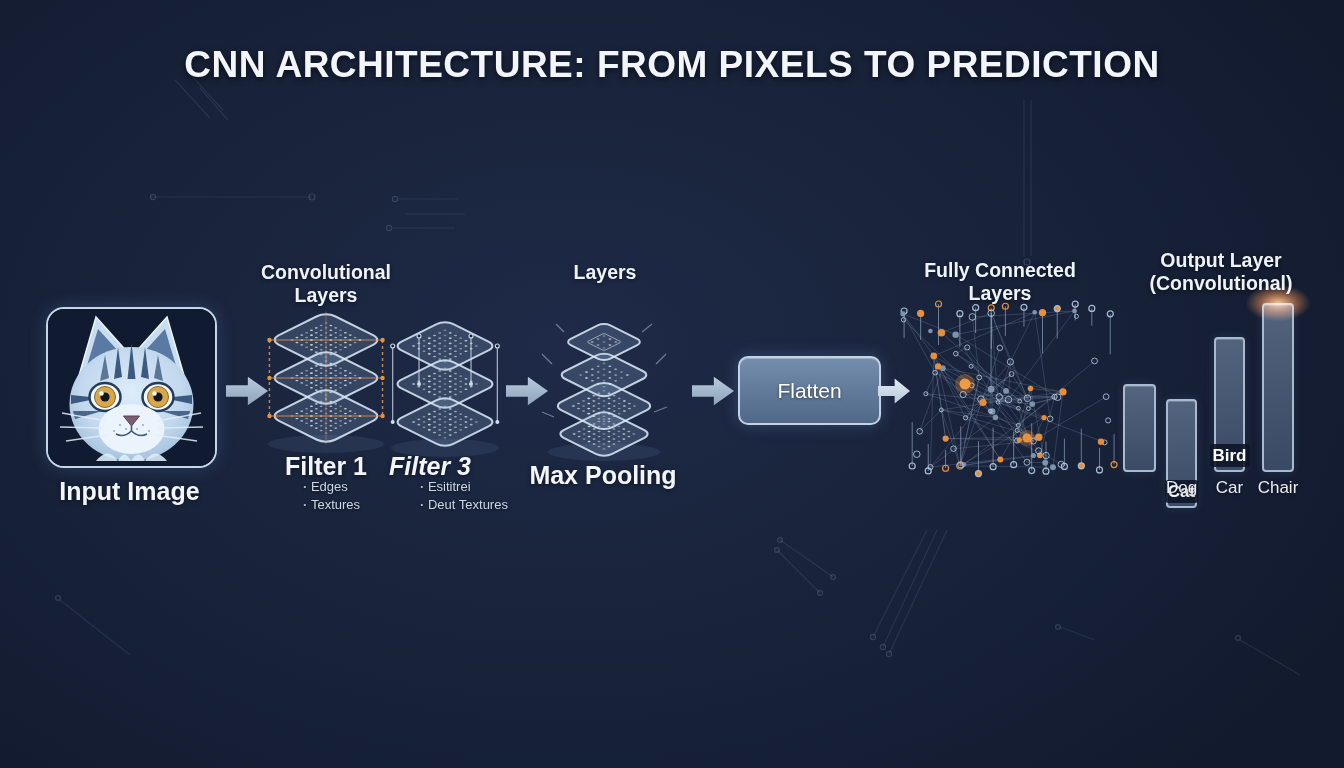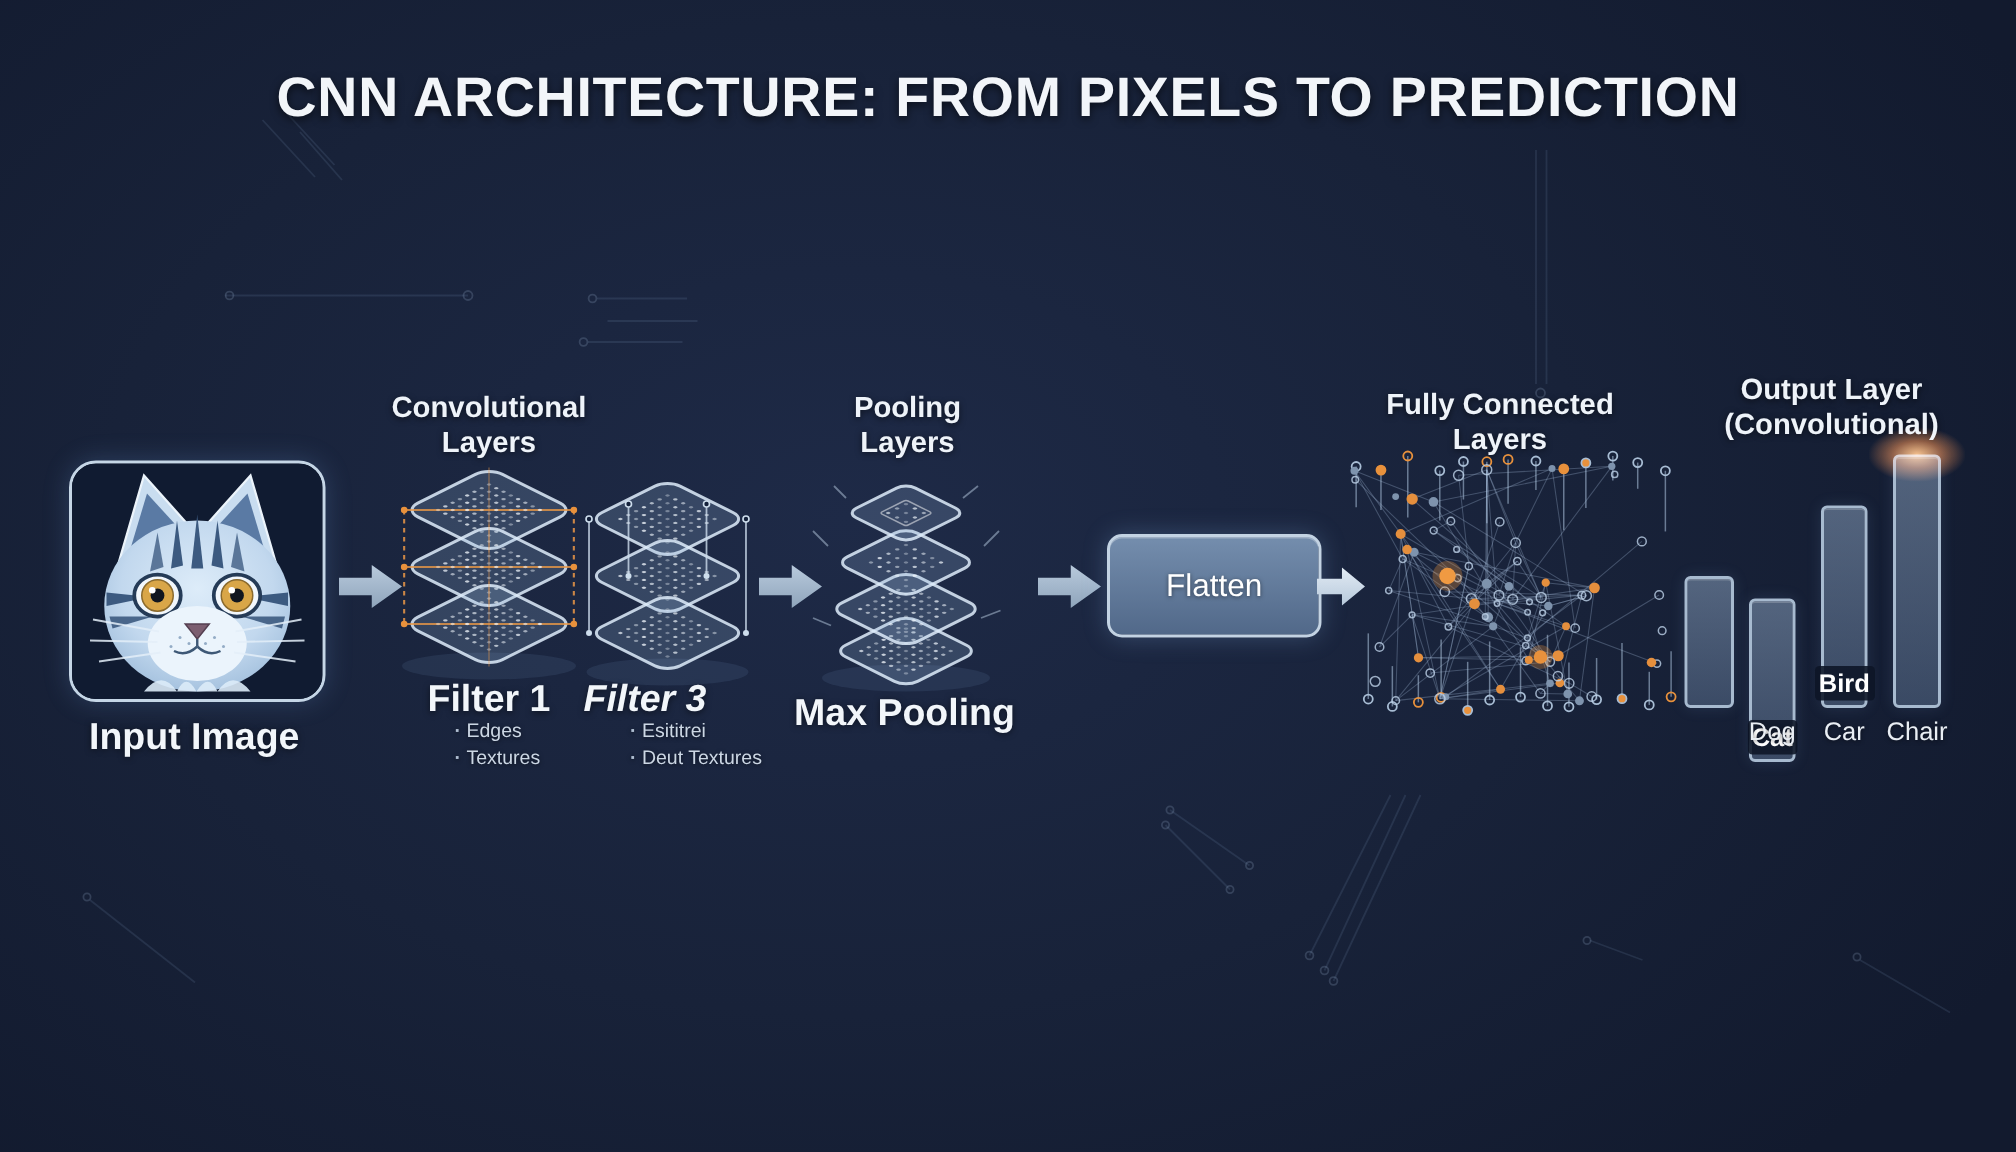--- a/index.html
+++ b/index.html
@@ -572,21 +572,20 @@
   </ul>
   <div class="sub-h" style="left:370px;width:120px;top:452px;font-style:italic;">Filter 3</div>
   <ul class="bullets" style="left:420px;top:478px;">
     <li>Esititrei</li>
     <li>Deut Textures</li>
   </ul>
 
   <div class="block-arrow" style="left:506px;top:374px;"></div>
 
   <div class="sec-h" style="left:515px;width:180px;top:261px;">
-    <div>Pooling</div>
     <div>Layers</div>
   </div>
   <svg id="stack-pool" class="stack-svg" style="left:534px;top:312px;" width="140" height="150">
       <ellipse cx="70" cy="140" rx="56" ry="9" fill="rgba(140,180,225,0.10)"></ellipse>
       <g transform="translate(70,122) scale(1,0.5) rotate(45)">
         <rect x="-34" y="-34" width="68" height="68" rx="10.88" fill="rgba(162,196,232,0.20)" stroke="rgba(222,236,250,0.85)" stroke-width="2" vector-effect="non-scaling-stroke"></rect>
         <circle cx="-21.08" cy="-21.08" r="1.5" fill="rgba(244,250,255,0.35)"></circle>
         <circle cx="-21.08" cy="-14.053333333333331" r="1.5" fill="rgba(244,250,255,0.48)"></circle>
         <circle cx="-21.08" cy="-7.0266666666666655" r="1.5" fill="rgba(244,250,255,0.62)"></circle>
         <circle cx="-21.08" cy="0" r="1.5" fill="rgba(244,250,255,0.76)"></circle>

